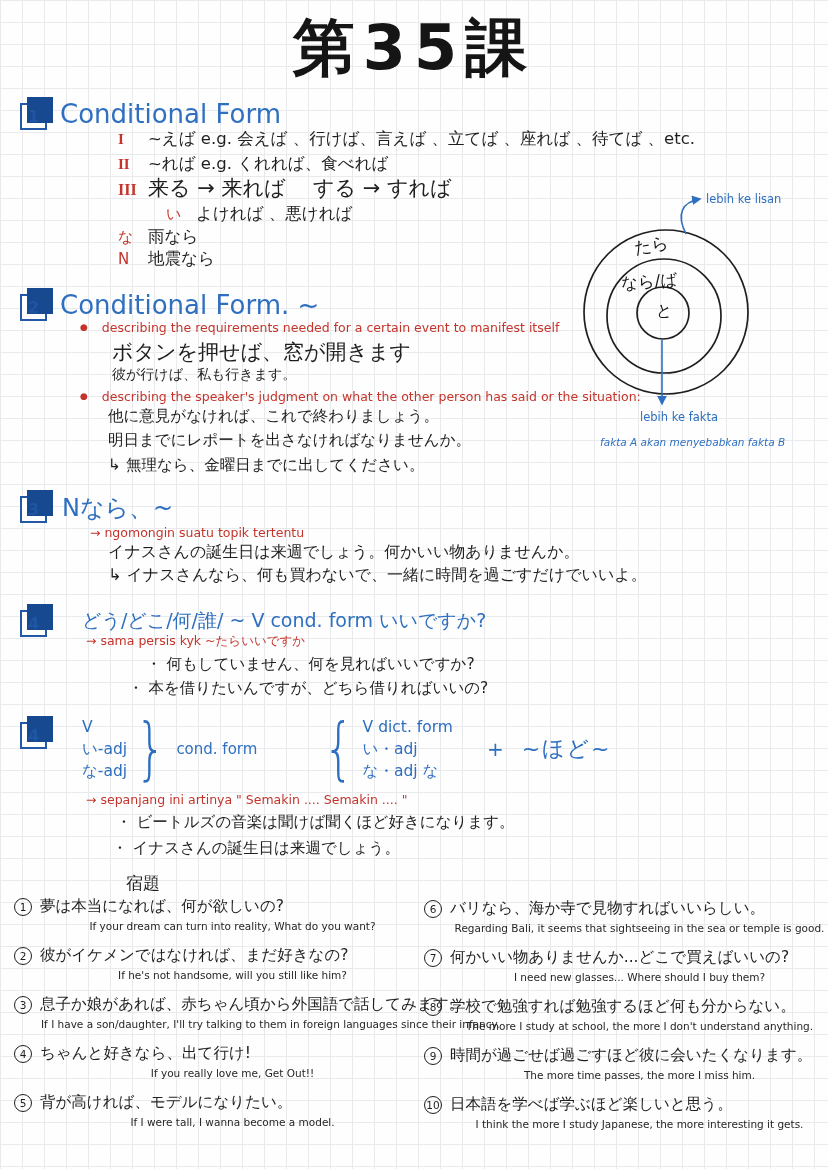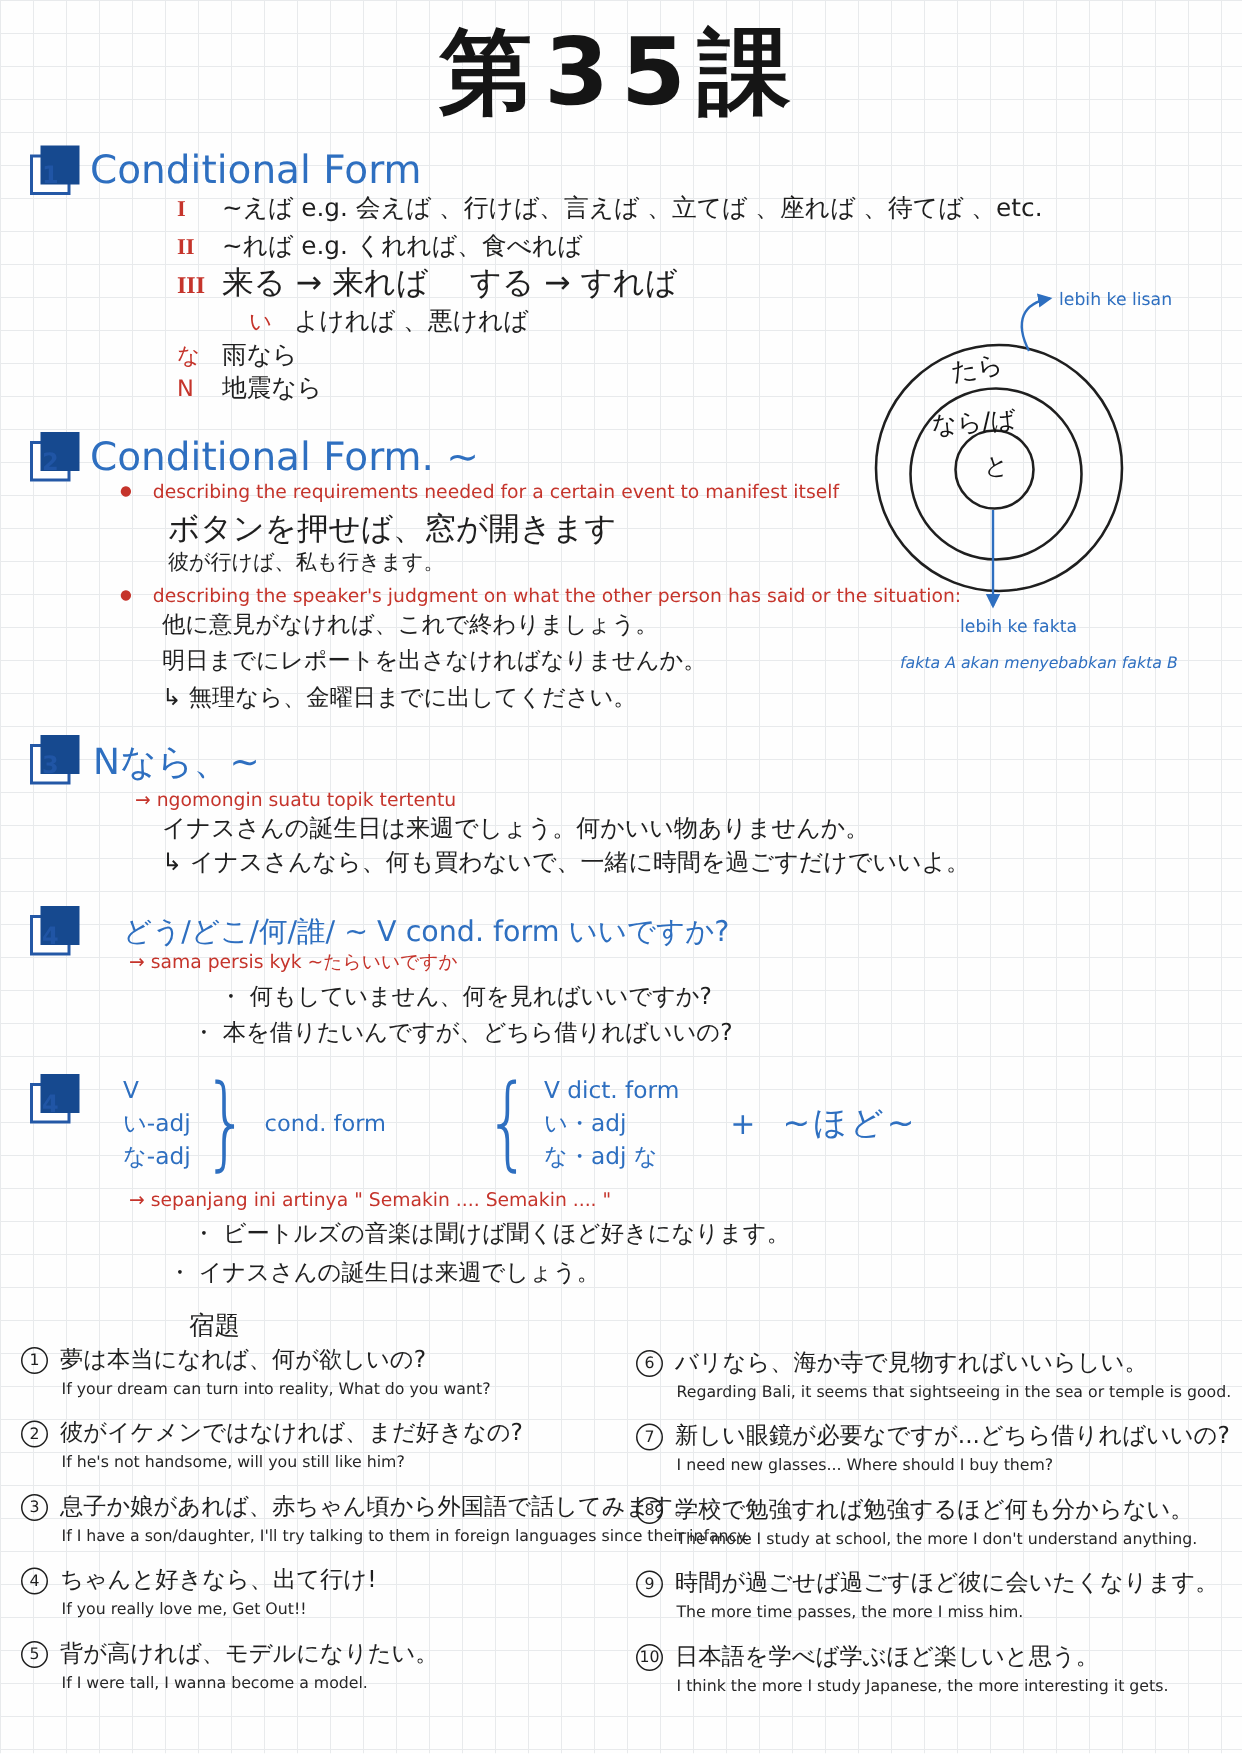--- a/index.html
+++ b/index.html
@@ -52,21 +52,21 @@
 
   
   .hw-col { position:absolute; }
   .hw-item { margin-bottom:13px; }
   .hw-jpline { display:flex; align-items:flex-start; white-space:nowrap; }
   .hw-num {
     flex:0 0 auto; width:18px; height:18px; border:1.3px solid #1f1f1f; border-radius:50%;
     font-size:10.5px; display:flex; align-items:center; justify-content:center; margin:2px 8px 0 0;
   }
   .hw-jp { font-size:15.5px; }
-  .hw-en { font-size:10.5px; color:#262626; margin:3px 0 0 27px; white-space:nowrap; font-family:"DejaVu Sans", sans-serif; }
+  .hw-en { font-size:10.5px; color:#262626; margin:3px 0 0 27px; white-space:nowrap; font-family:"DejaVu Sans", sans-serif;text-align:center; }
   .diag-label { color:#2e6fc0; font-size:11.5px; }
   .ring-label { color:#151515; }
 </style>
 </head>
 <body>
 
 <div class="page">
 
   <div class="abs title">第35課</div>
 
@@ -158,21 +158,21 @@
     <div class="brace">{</div>
     <div class="fcol">
       <span>V dict. form</span>
       <span>い・adj</span>
       <span>な・adj な</span>
     </div>
     <div class="fplus">+</div>
     <div class="fsuffix">~ほど~</div>
   </div>
   <div class="abs note" style="left:86px; top:792px;">→  sepanjang  ini  artinya  " Semakin ....   Semakin .... "</div>
-  <div class="abs jp-md" style="left:128px; top:812px;">・ ビートルズの音楽は聞けば聞くほど好きになります。</div>
+  <div class="abs jp-md" style="left:116px; top:812px;">・ ビートルズの音楽は聞けば聞くほど好きになります。</div>
   <div class="abs jp-md" style="left:112px; top:838px;">・ イナスさんの誕生日は来週でしょう。</div>
 
   <div class="abs" style="left:126px; top:872px; font-size:17px;">宿題</div>
 
   <div class="hw-col" style="left:14px; top:896px; width:410px;">
     <div class="hw-item">
       <div class="hw-jpline">
           <span class="hw-num">1</span>
           <span class="hw-jp">夢は本当になれば、何が欲しいの?</span>
         </div>
@@ -212,21 +212,21 @@
     <div class="hw-item">
       <div class="hw-jpline">
           <span class="hw-num">6</span>
           <span class="hw-jp">バリなら、海か寺で見物すればいいらしい。</span>
         </div>
       <div class="hw-en">Regarding Bali, it seems that sightseeing in the sea or temple is good.</div>
     </div>
     <div class="hw-item">
       <div class="hw-jpline">
           <span class="hw-num">7</span>
-          <span class="hw-jp">新しい眼鏡が必要なですが...どちら借りればいいの?</span>
+          <span class="hw-jp">何かいい物ありませんか...どこで買えばいいの?</span>
         </div>
       <div class="hw-en">I need new glasses... Where should I buy them?</div>
     </div>
     <div class="hw-item">
       <div class="hw-jpline">
           <span class="hw-num">8</span>
           <span class="hw-jp">学校で勉強すれば勉強するほど何も分からない。</span>
         </div>
       <div class="hw-en">The more I study at school, the more I don't understand anything.</div>
     </div>

